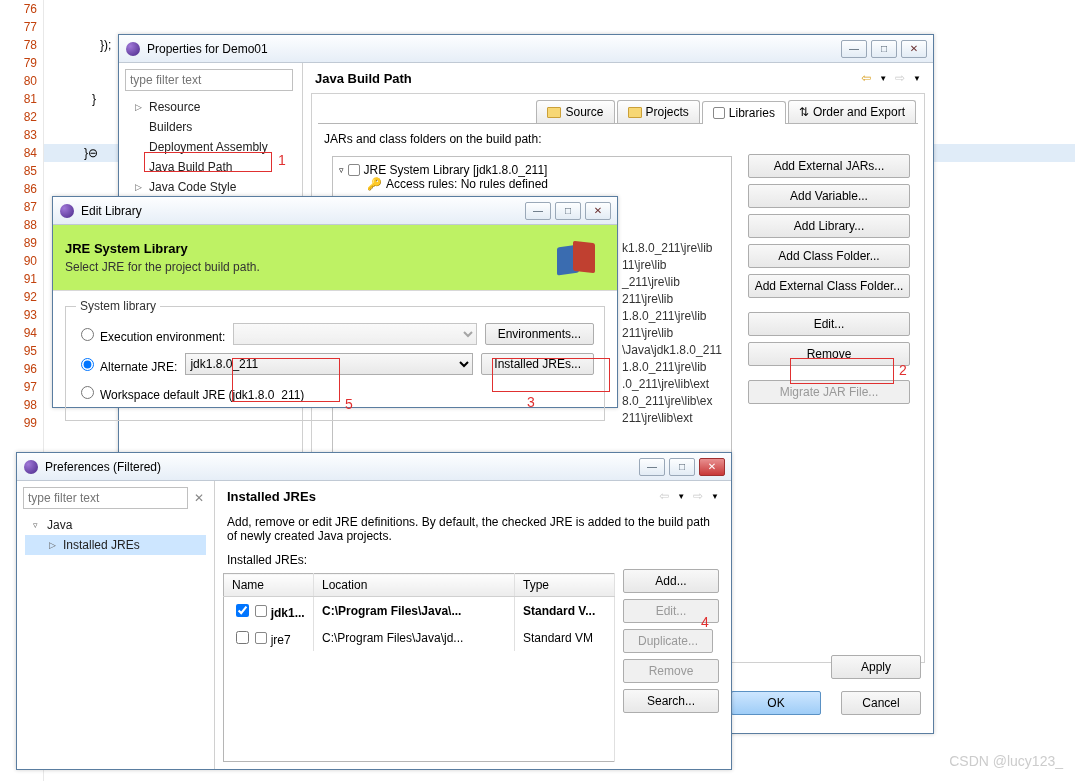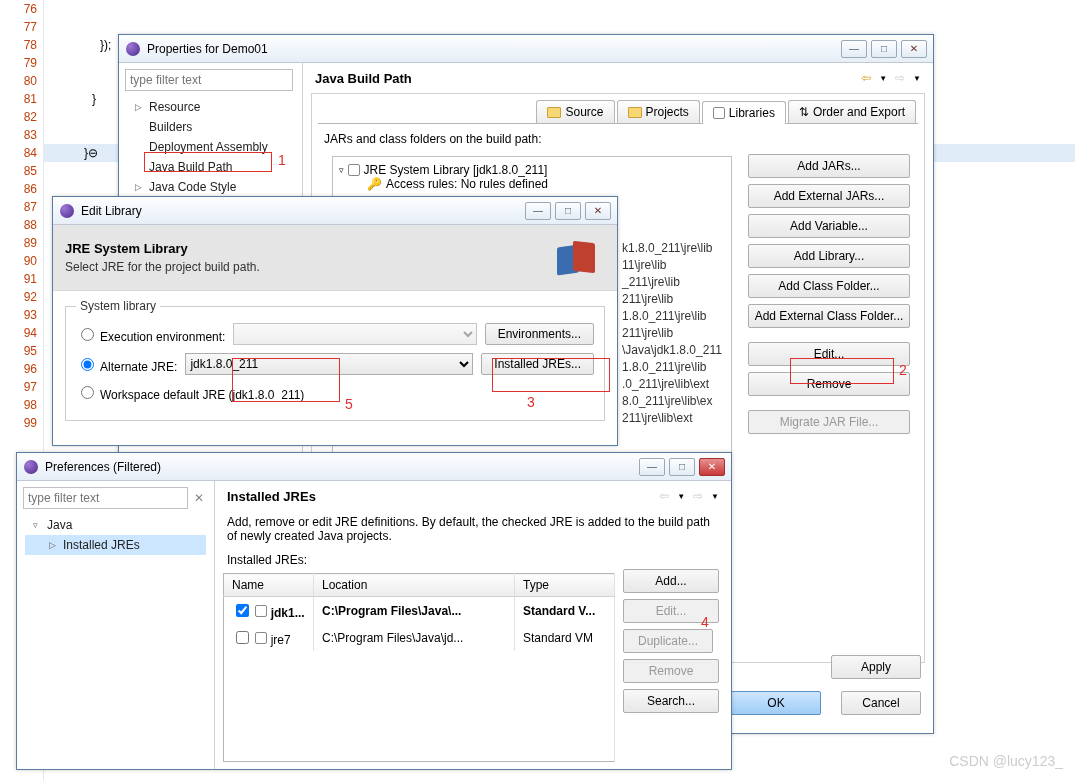--- a/index.html
+++ b/index.html
@@ -171,21 +171,20 @@
                   <span class="java-ico"></span>
                   <span>JRE System Library [jdk1.8.0_211]</span>
                 </div>
               <div style="padding-left:28px; display:flex;align-items:center;gap:4px;">
                   <span>🔑</span>
                   <span>Access rules: No rules defined</span>
                 </div>
             </div>
           </div>
           <div style="width:172px; padding:6px 4px;">
-            <div class="btn">Add JARs...</div>
             <div class="btn">Add External JARs...</div>
             <div class="btn">Add Variable...</div>
             <div class="btn">Add Library...</div>
             <div class="btn">Add Class Folder...</div>
             <div class="btn">Add External Class Folder...</div>
             <div style="height:8px"></div>
             <div class="btn">Edit...</div>
             <div class="btn">Remove</div>
             <div style="height:8px"></div>
             <div class="btn disabled">Migrate JAR File...</div>
@@ -210,33 +209,33 @@
     <div>211\jre\lib</div>
     <div>1.8.0_211\jre\lib</div>
     <div>211\jre\lib</div>
     <div>\Java\jdk1.8.0_211</div>
     <div>1.8.0_211\jre\lib</div>
     <div>.0_211\jre\lib\ext</div>
     <div>8.0_211\jre\lib\ex</div>
     <div>211\jre\lib\ext</div>
 </div>
 
-<div class="window" style="left:52px; top:196px; width:566px; height:250px;">
+<div class="window" style="left:52px; top:196px; width:566px; height:212px;">
   <div class="titlebar">
     <span class="icon">
         <span class="eclipse-icon"></span>
       </span>
     <span class="title">Edit Library</span>
     <div class="winbtns">
       <div class="winbtn">—</div>
       <div class="winbtn">□</div>
       <div class="winbtn close">✕</div>
     </div>
   </div>
-  <div style="background:#e5e5e5; padding:8px 0; display:flex; align-items:center; border-bottom:1px solid #d8d8d8;">
+  <div style="background:#bef264; padding:8px 0; display:flex; align-items:center; border-bottom:1px solid #d8d8d8;">
     <div style="flex:1">
       <div class="panel-title">JRE System Library</div>
       <div class="panel-sub">Select JRE for the project build path.</div>
     </div>
     <div class="books-icon" style="margin-right:16px;"></div>
   </div>
   <fieldset>
     <legend>System library</legend>
     <div class="row">
       <label><input type="radio" class="radio" name="sl" style=""><span>Execution environment:</span></label>

